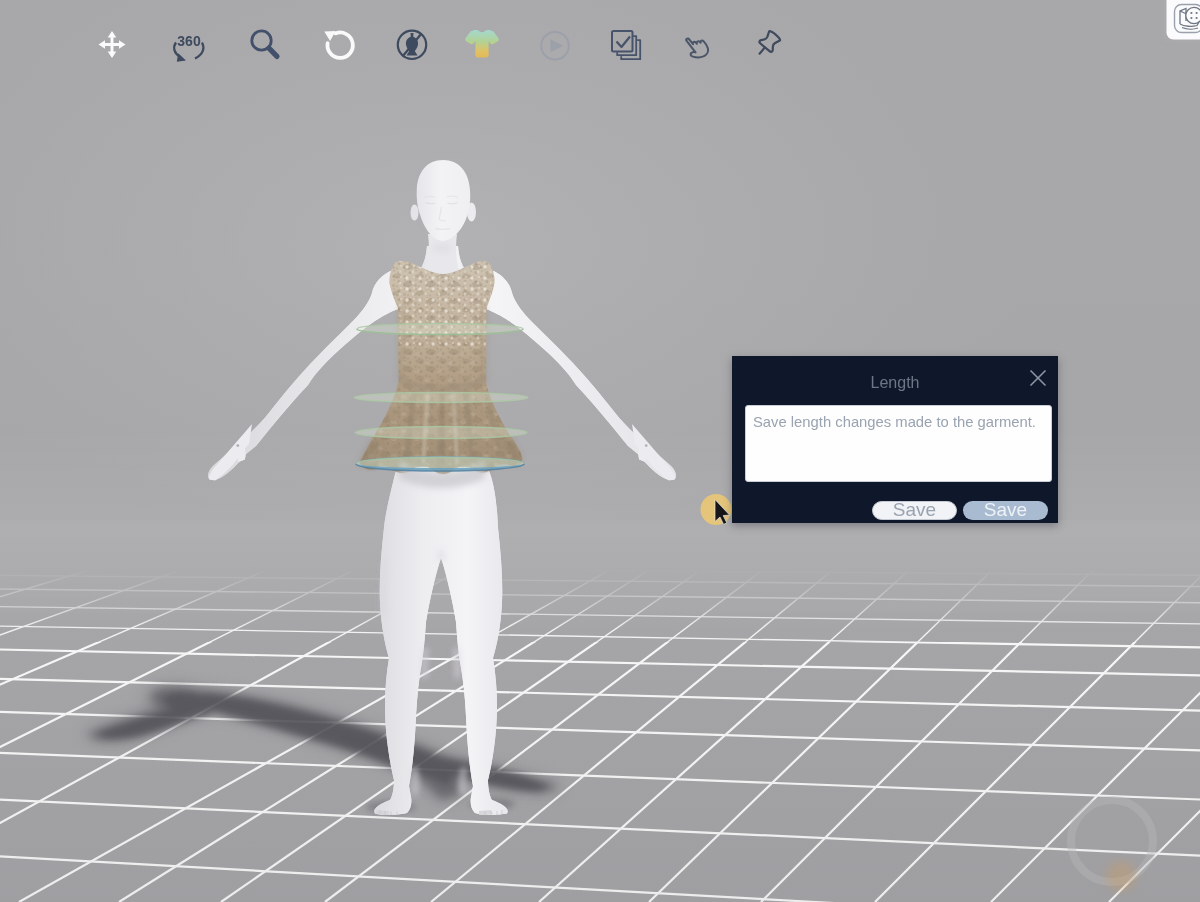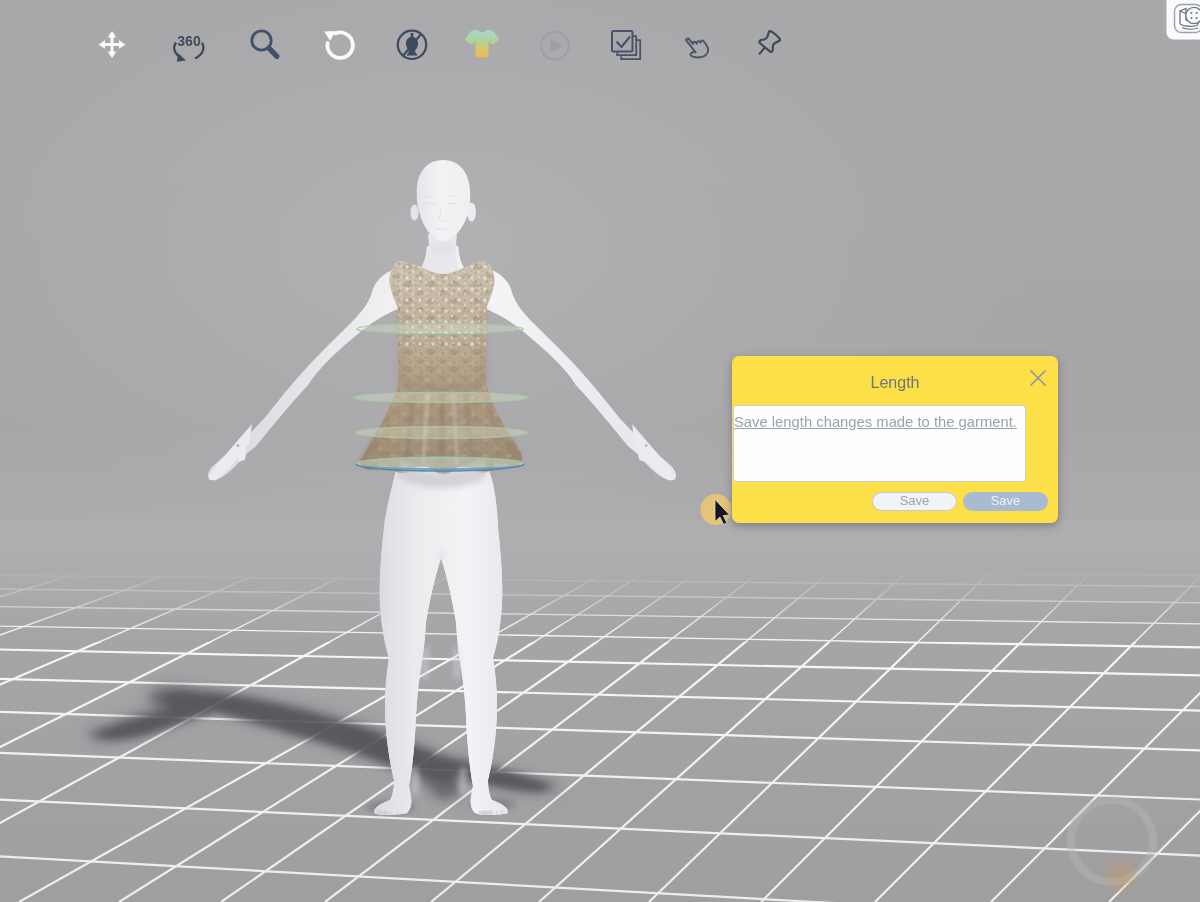--- a/index.html
+++ b/index.html
@@ -1,20 +1,20 @@
 <!DOCTYPE html>
 <html><head><meta charset="utf-8">
 <style>
 html,body{margin:0;padding:0;width:1200px;height:902px;overflow:hidden;background:#a8a7a9;font-family:"Liberation Sans",sans-serif;}
 #stage{position:relative;width:1200px;height:902px;}
-#dlg{position:absolute;left:732px;top:356px;width:326px;height:167px;background:#fde047;border-radius:7px;box-shadow:0 3px 8px rgba(60,60,72,.42);}
+#dlg{position:absolute;left:732px;top:356px;width:326px;height:167px;background:#0f172a;border-radius:0;box-shadow:0 3px 8px rgba(60,60,72,.42);}
 #dlg-title{position:absolute;top:17.5px;left:0;width:100%;text-align:center;font-size:16px;color:#6d7684;}
 #dlg-x{position:absolute;top:13px;right:11px;}
-#dlg-area{position:absolute;left:1px;top:49px;width:291px;height:59px;border:1px solid #c9cdd5;border-radius:3px;background:#fefefe;padding:8px 0;font-size:14.8px;color:#9aa3b1;text-decoration:underline;}
-#dlg-save,#dlg-exit{position:absolute;top:136px;width:84px;height:19px;line-height:18px;text-align:center;font-size:13px;border-radius:10px;}
+#dlg-area{position:absolute;left:13px;top:49px;width:291px;height:59px;border:1px solid #c9cdd5;border-radius:3px;background:#fefefe;padding:8px 7px;font-size:14.8px;color:#9aa3b1;}
+#dlg-save,#dlg-exit{position:absolute;top:145px;width:84px;height:19px;line-height:18px;text-align:center;font-size:19px;border-radius:10px;}
 #dlg-save{left:140px;background:#f2f3f6;border:1px solid #c6cad2;color:#9aa4b1;width:83px;height:17px;line-height:16px;}
 #dlg-exit{left:231px;background:#a8bbd1;color:#eef2f7;width:85px;}
 
 </style></head>
 <body>
 <div id="stage">
 <svg id="scene" width="1200" height="902" viewBox="0 0 1200 902">
 <defs>
 <linearGradient id="sky" x1="0" y1="0" x2="0" y2="1">
  <stop offset="0" stop-color="#a8a7aa"></stop>

